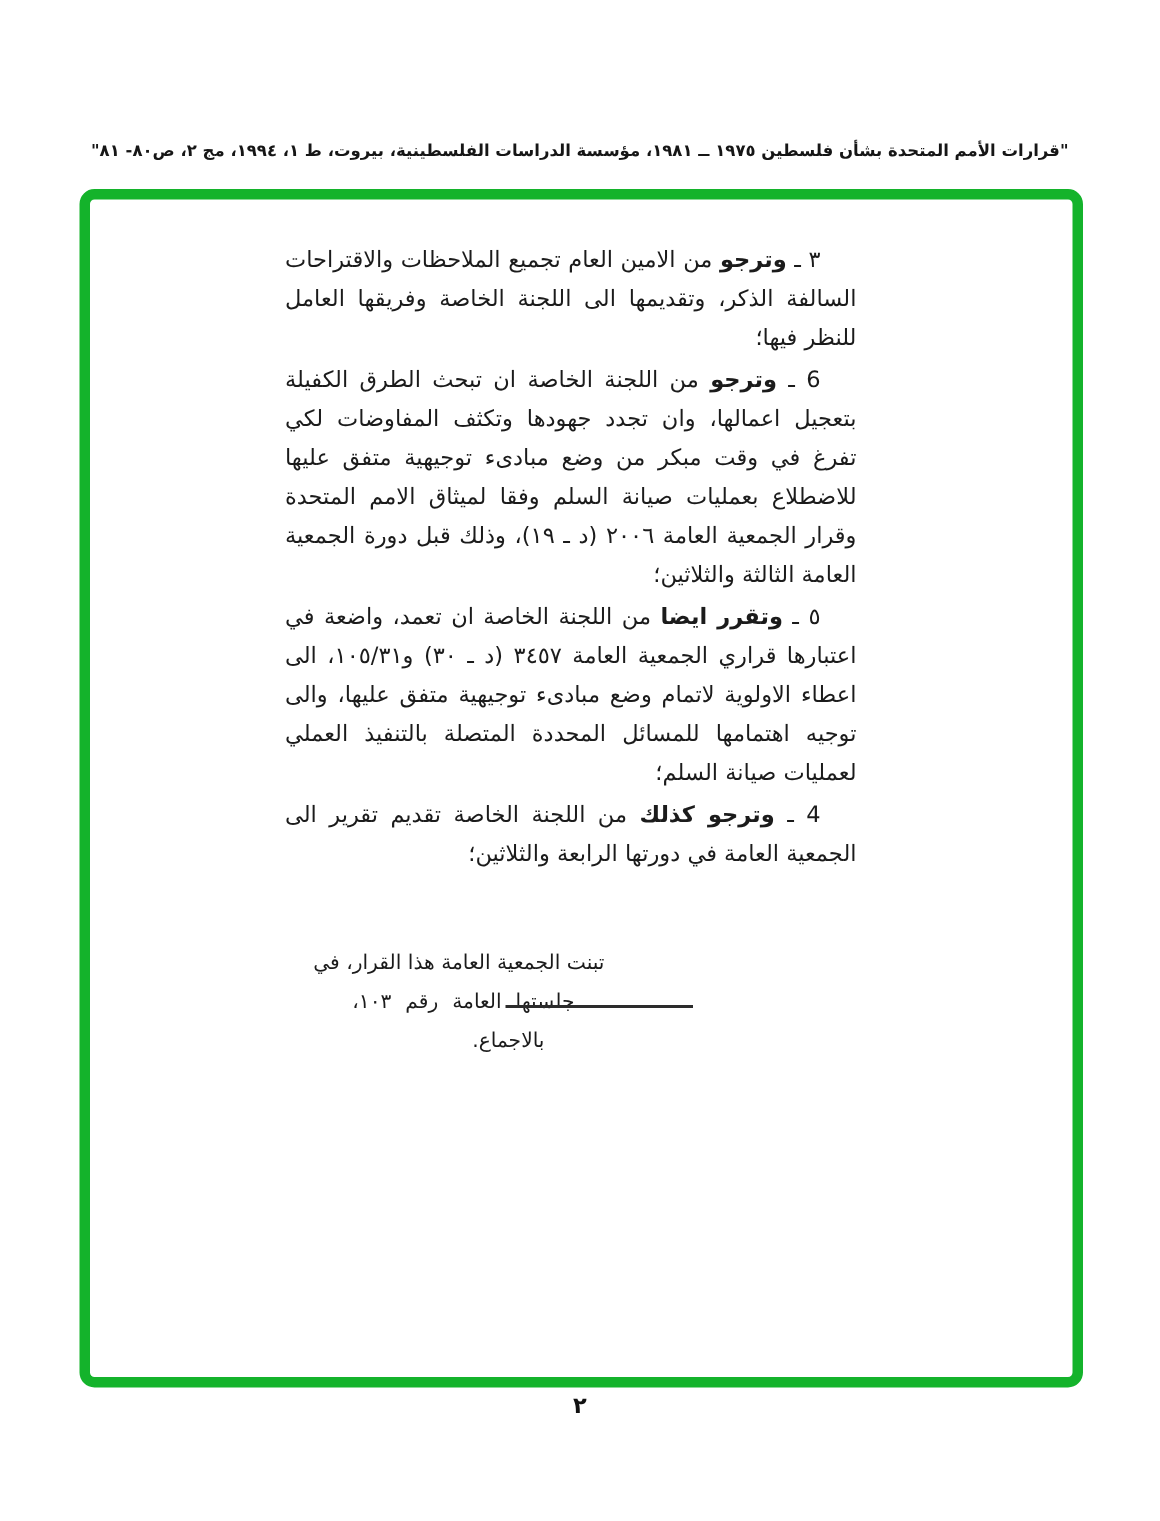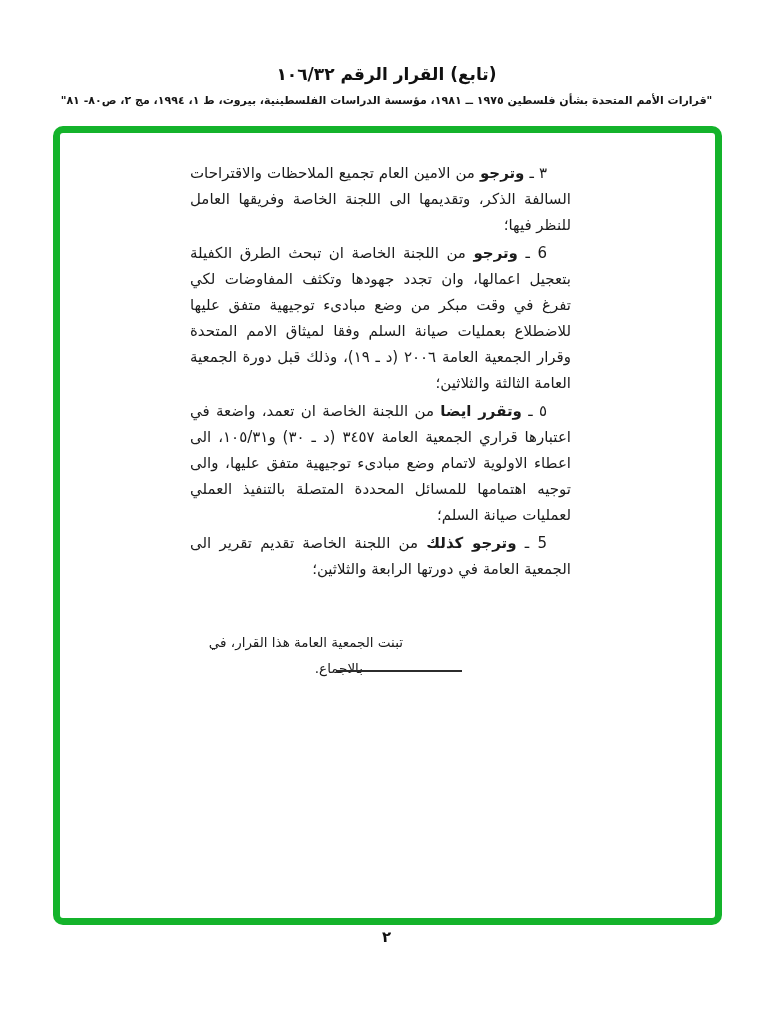--- a/index.html
+++ b/index.html
@@ -54,41 +54,41 @@
     text-align:center;
     font-size:15px;font-weight:bold;color:#111;
     direction:rtl;
   }
 </style>
 </head>
 <body>
 
 <div class="page">
 
-  <div class="doc-title" dir="rtl">(تابع) القرار الرقم ١٠٦/٣٢</div>
 
   <div class="doc-citation" dir="rtl">"قرارات الأمم المتحدة بشأن فلسطين ١٩٧٥ ــ ١٩٨١، مؤسسة الدراسات الفلسطينية، بيروت، ط ١، ١٩٩٤، مج ٢، ص٨٠- ٨١"</div>
 
   <div class="highlight-box" style="border-color: rgb(20, 179, 43);"></div>
 
   <div class="text-block" dir="rtl" style="color: rgb(27, 27, 27);">
 
     <div id="paragraphs">
   <p class="para"><span class="pnum">٣ ـ</span> <b class="plead">وترجو</b> <span class="ptext">من الامين العام تجميع الملاحظات والاقتراحات السالفة الذكر، وتقديمها الى اللجنة الخاصة وفريقها العامل للنظر فيها؛</span></p>
 
   <p class="para"><span class="pnum">6 ـ</span> <b class="plead">وترجو</b> <span class="ptext">من اللجنة الخاصة ان تبحث الطرق الكفيلة بتعجيل اعمالها، وان تجدد جهودها وتكثف المفاوضات لكي تفرغ في وقت مبكر من وضع مبادىء توجيهية متفق عليها للاضطلاع بعمليات صيانة السلم وفقا لميثاق الامم المتحدة وقرار الجمعية العامة ٢٠٠٦ (د ـ ١٩)، وذلك قبل دورة الجمعية العامة الثالثة والثلاثين؛</span></p>
 
   <p class="para"><span class="pnum">٥ ـ</span> <b class="plead">وتقرر ايضا</b> <span class="ptext">من اللجنة الخاصة ان تعمد، واضعة في اعتبارها قراري الجمعية العامة ٣٤٥٧ (د ـ ٣٠) و١٠٥/٣١، الى اعطاء الاولوية لاتمام وضع مبادىء توجيهية متفق عليها، والى توجيه اهتمامها للمسائل المحددة المتصلة بالتنفيذ العملي لعمليات صيانة السلم؛</span></p>
 
-  <p class="para"><span class="pnum">5 ـ</span> <b class="plead">وترجو كذلك</b> <span class="ptext">من اللجنة الخاصة تقديم تقرير الى الجمعية العامة في دورتها الرابعة والثلاثين؛</span></p>
+  <p class="para"><span class="pnum">4 ـ</span> <b class="plead">وترجو كذلك</b> <span class="ptext">من اللجنة الخاصة تقديم تقرير الى الجمعية العامة في دورتها الرابعة والثلاثين؛</span></p>
 
 </div>
 
     <div class="closing">
       <div class="c1">تبنت الجمعية العامة هذا القرار، في</div>
+      <div class="c2">جلستها العامة رقم ١٠٣،</div>
       <div class="c3">بالاجماع.</div>
     </div>
   </div>
 
   <div class="divider"></div>
 
   <div class="page-number">٢</div>
 
 </div>
 

